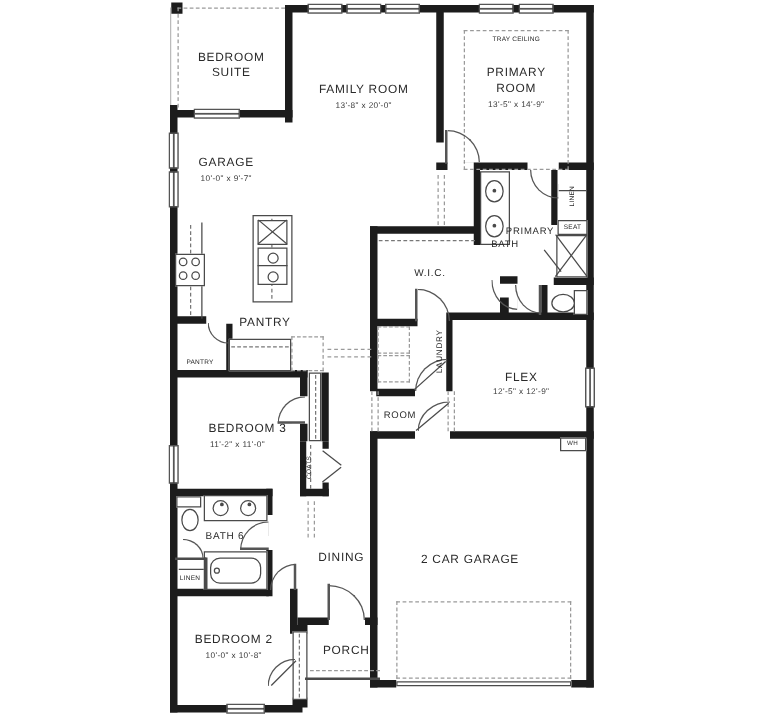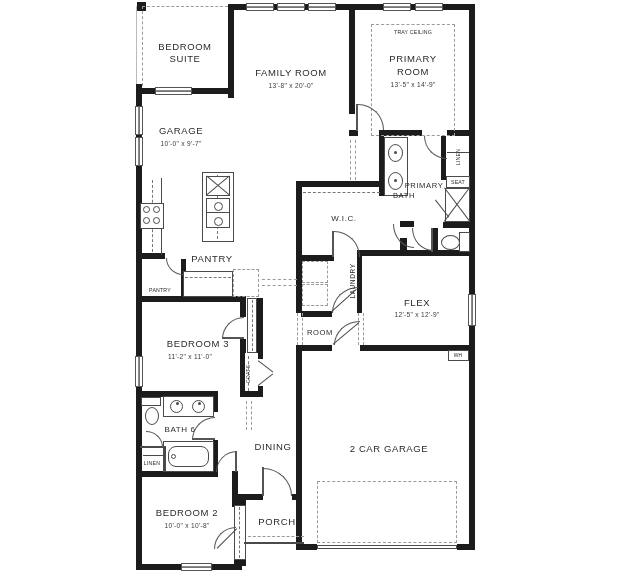--- a/index.html
+++ b/index.html
@@ -249,15 +249,15 @@
   <div class="lbl v tiny" style="left:248px;top:374px">COATS</div>
   <div class="lbl tiny" style="left:458px;top:355px;font-size:5px">WH</div>
 
   <div class="lbl small" style="left:180px;top:429px;font-size:8px">BATH 6</div>
   <div class="lbl tiny" style="left:152px;top:463px">LINEN</div>
 
   <div class="lbl room" style="left:273px;top:446px">DINING</div>
   <div class="lbl room" style="left:187px;top:512px">BEDROOM 2</div>
   <div class="lbl dims" style="left:187px;top:525px">10'-0" x 10'-8"</div>
   <div class="lbl room" style="left:277px;top:521px">PORCH</div>
-  <div class="lbl room" style="left:389px;top:448px">2 CAR GARAGE</div>
+  <div class="lbl room" style="left:376px;top:448px">2 CAR GARAGE</div>
 
 </div>
 
 </body></html>

